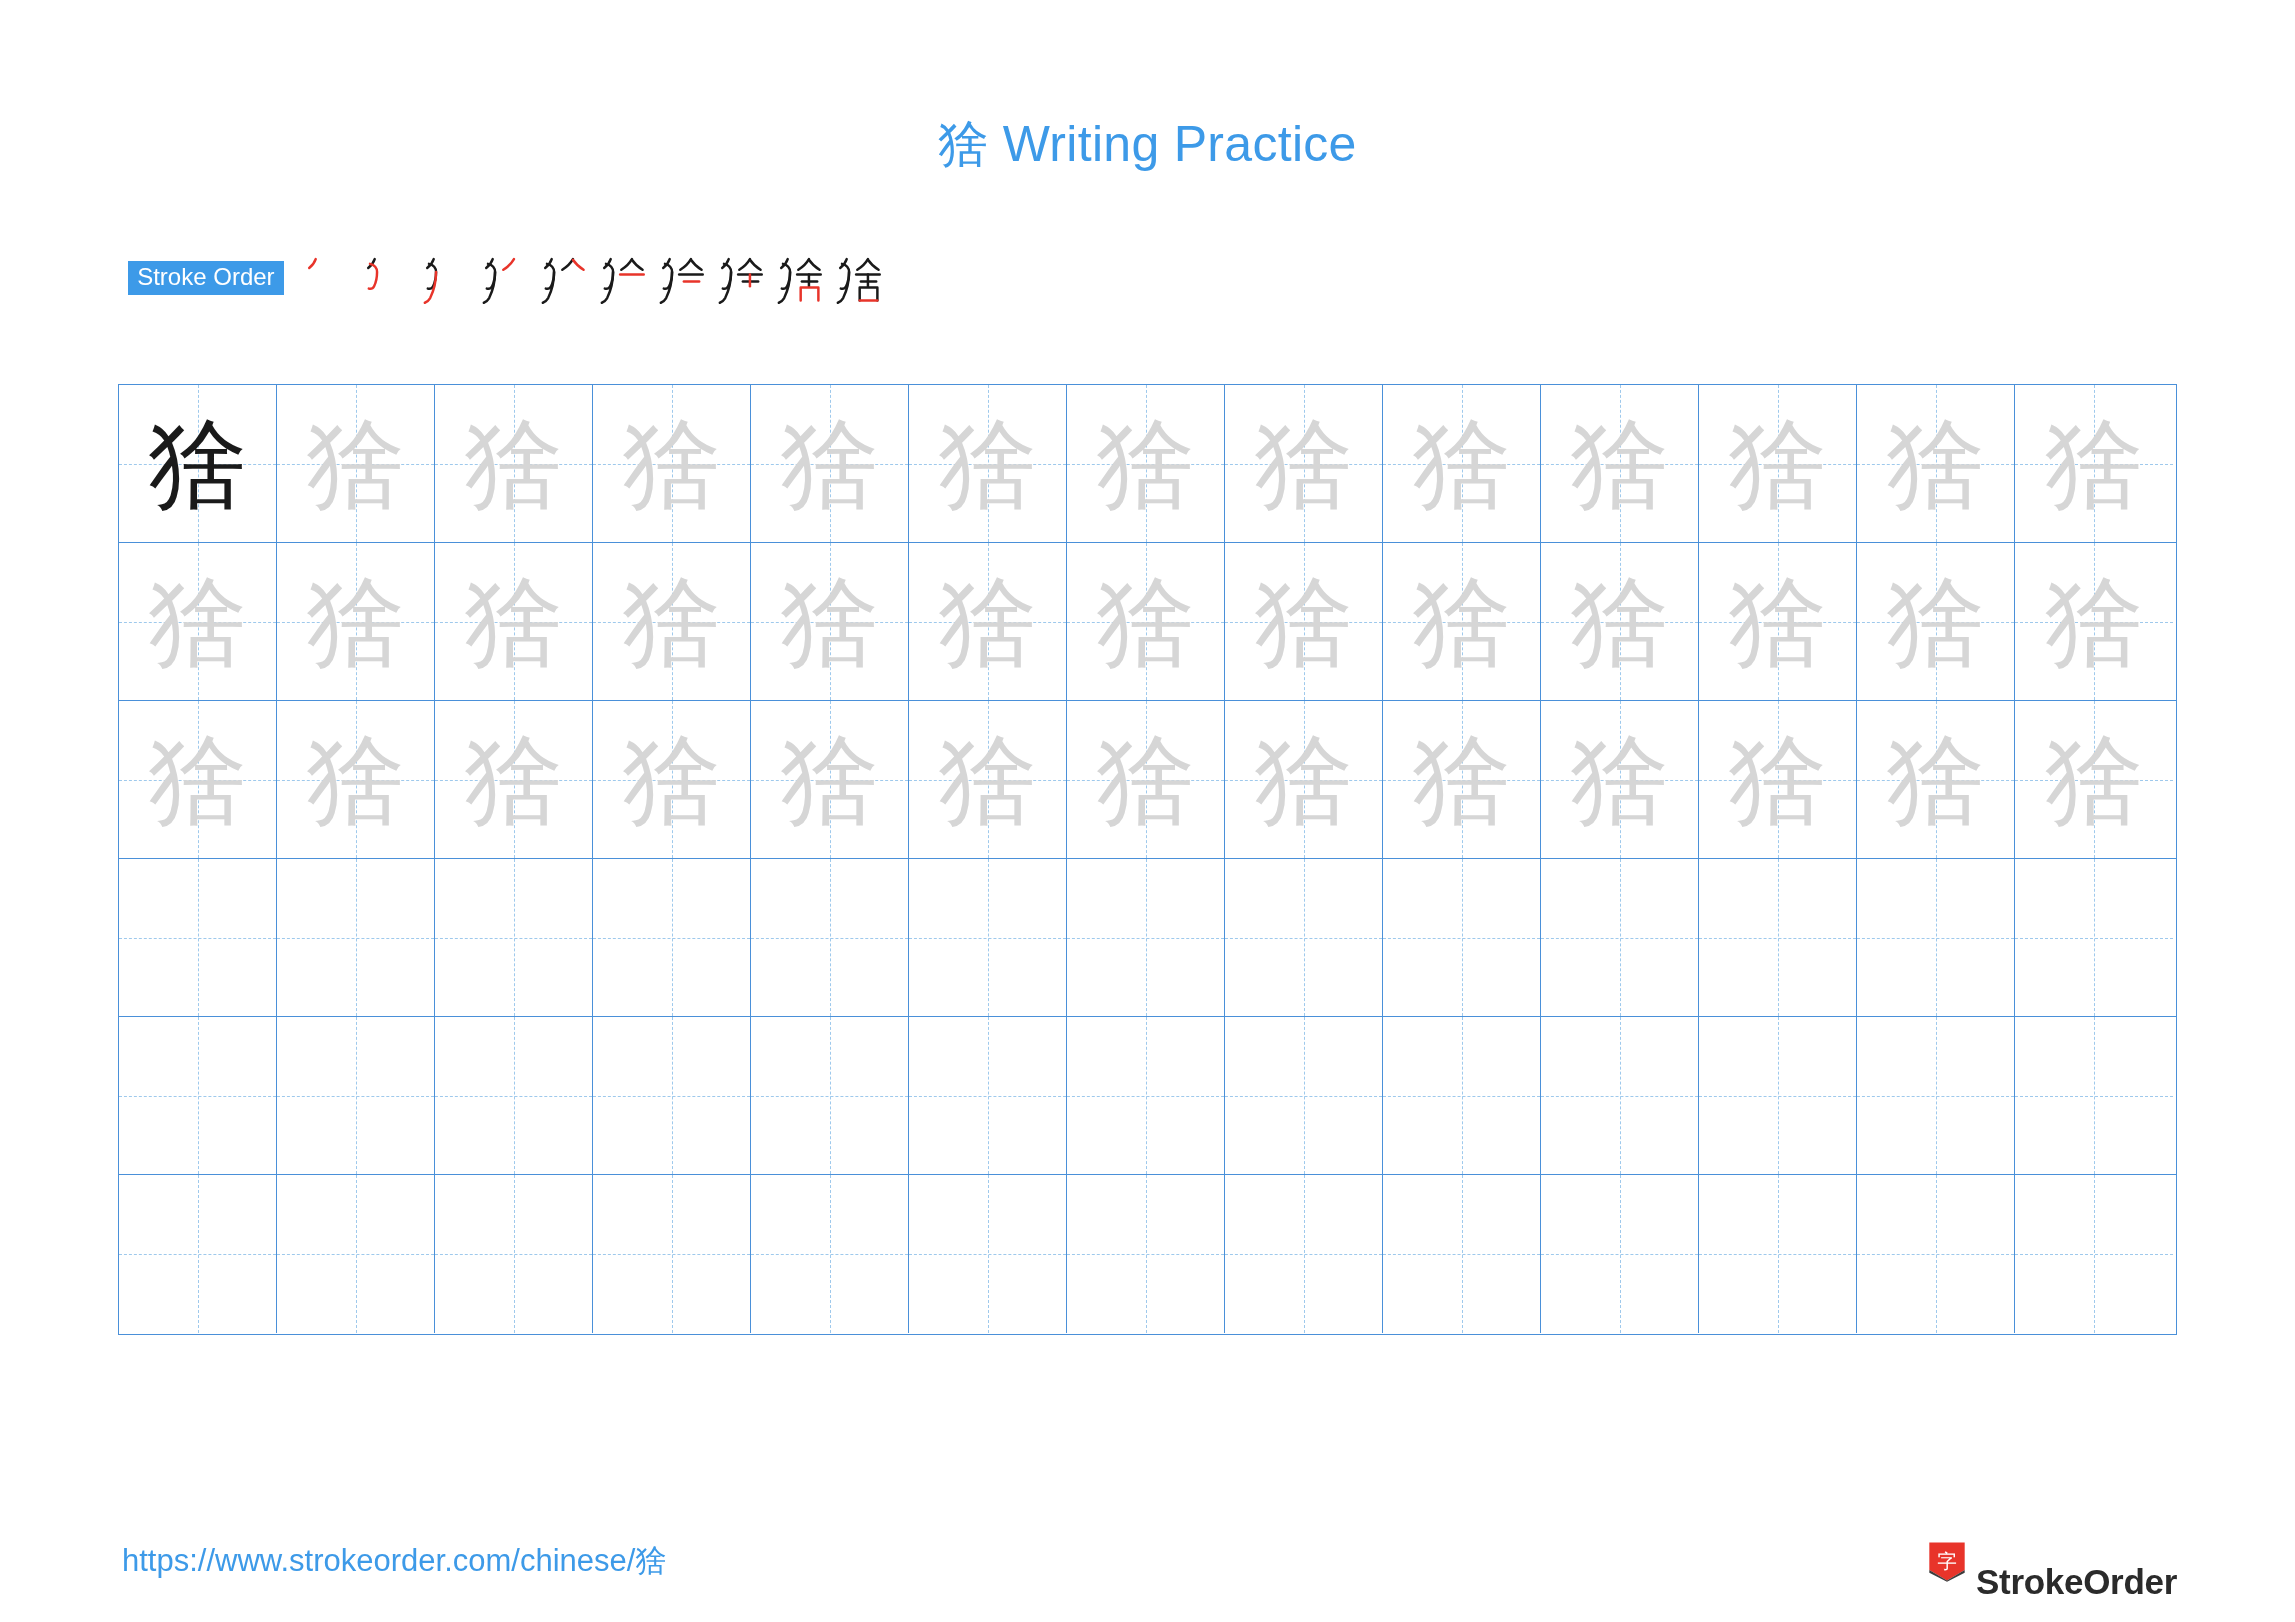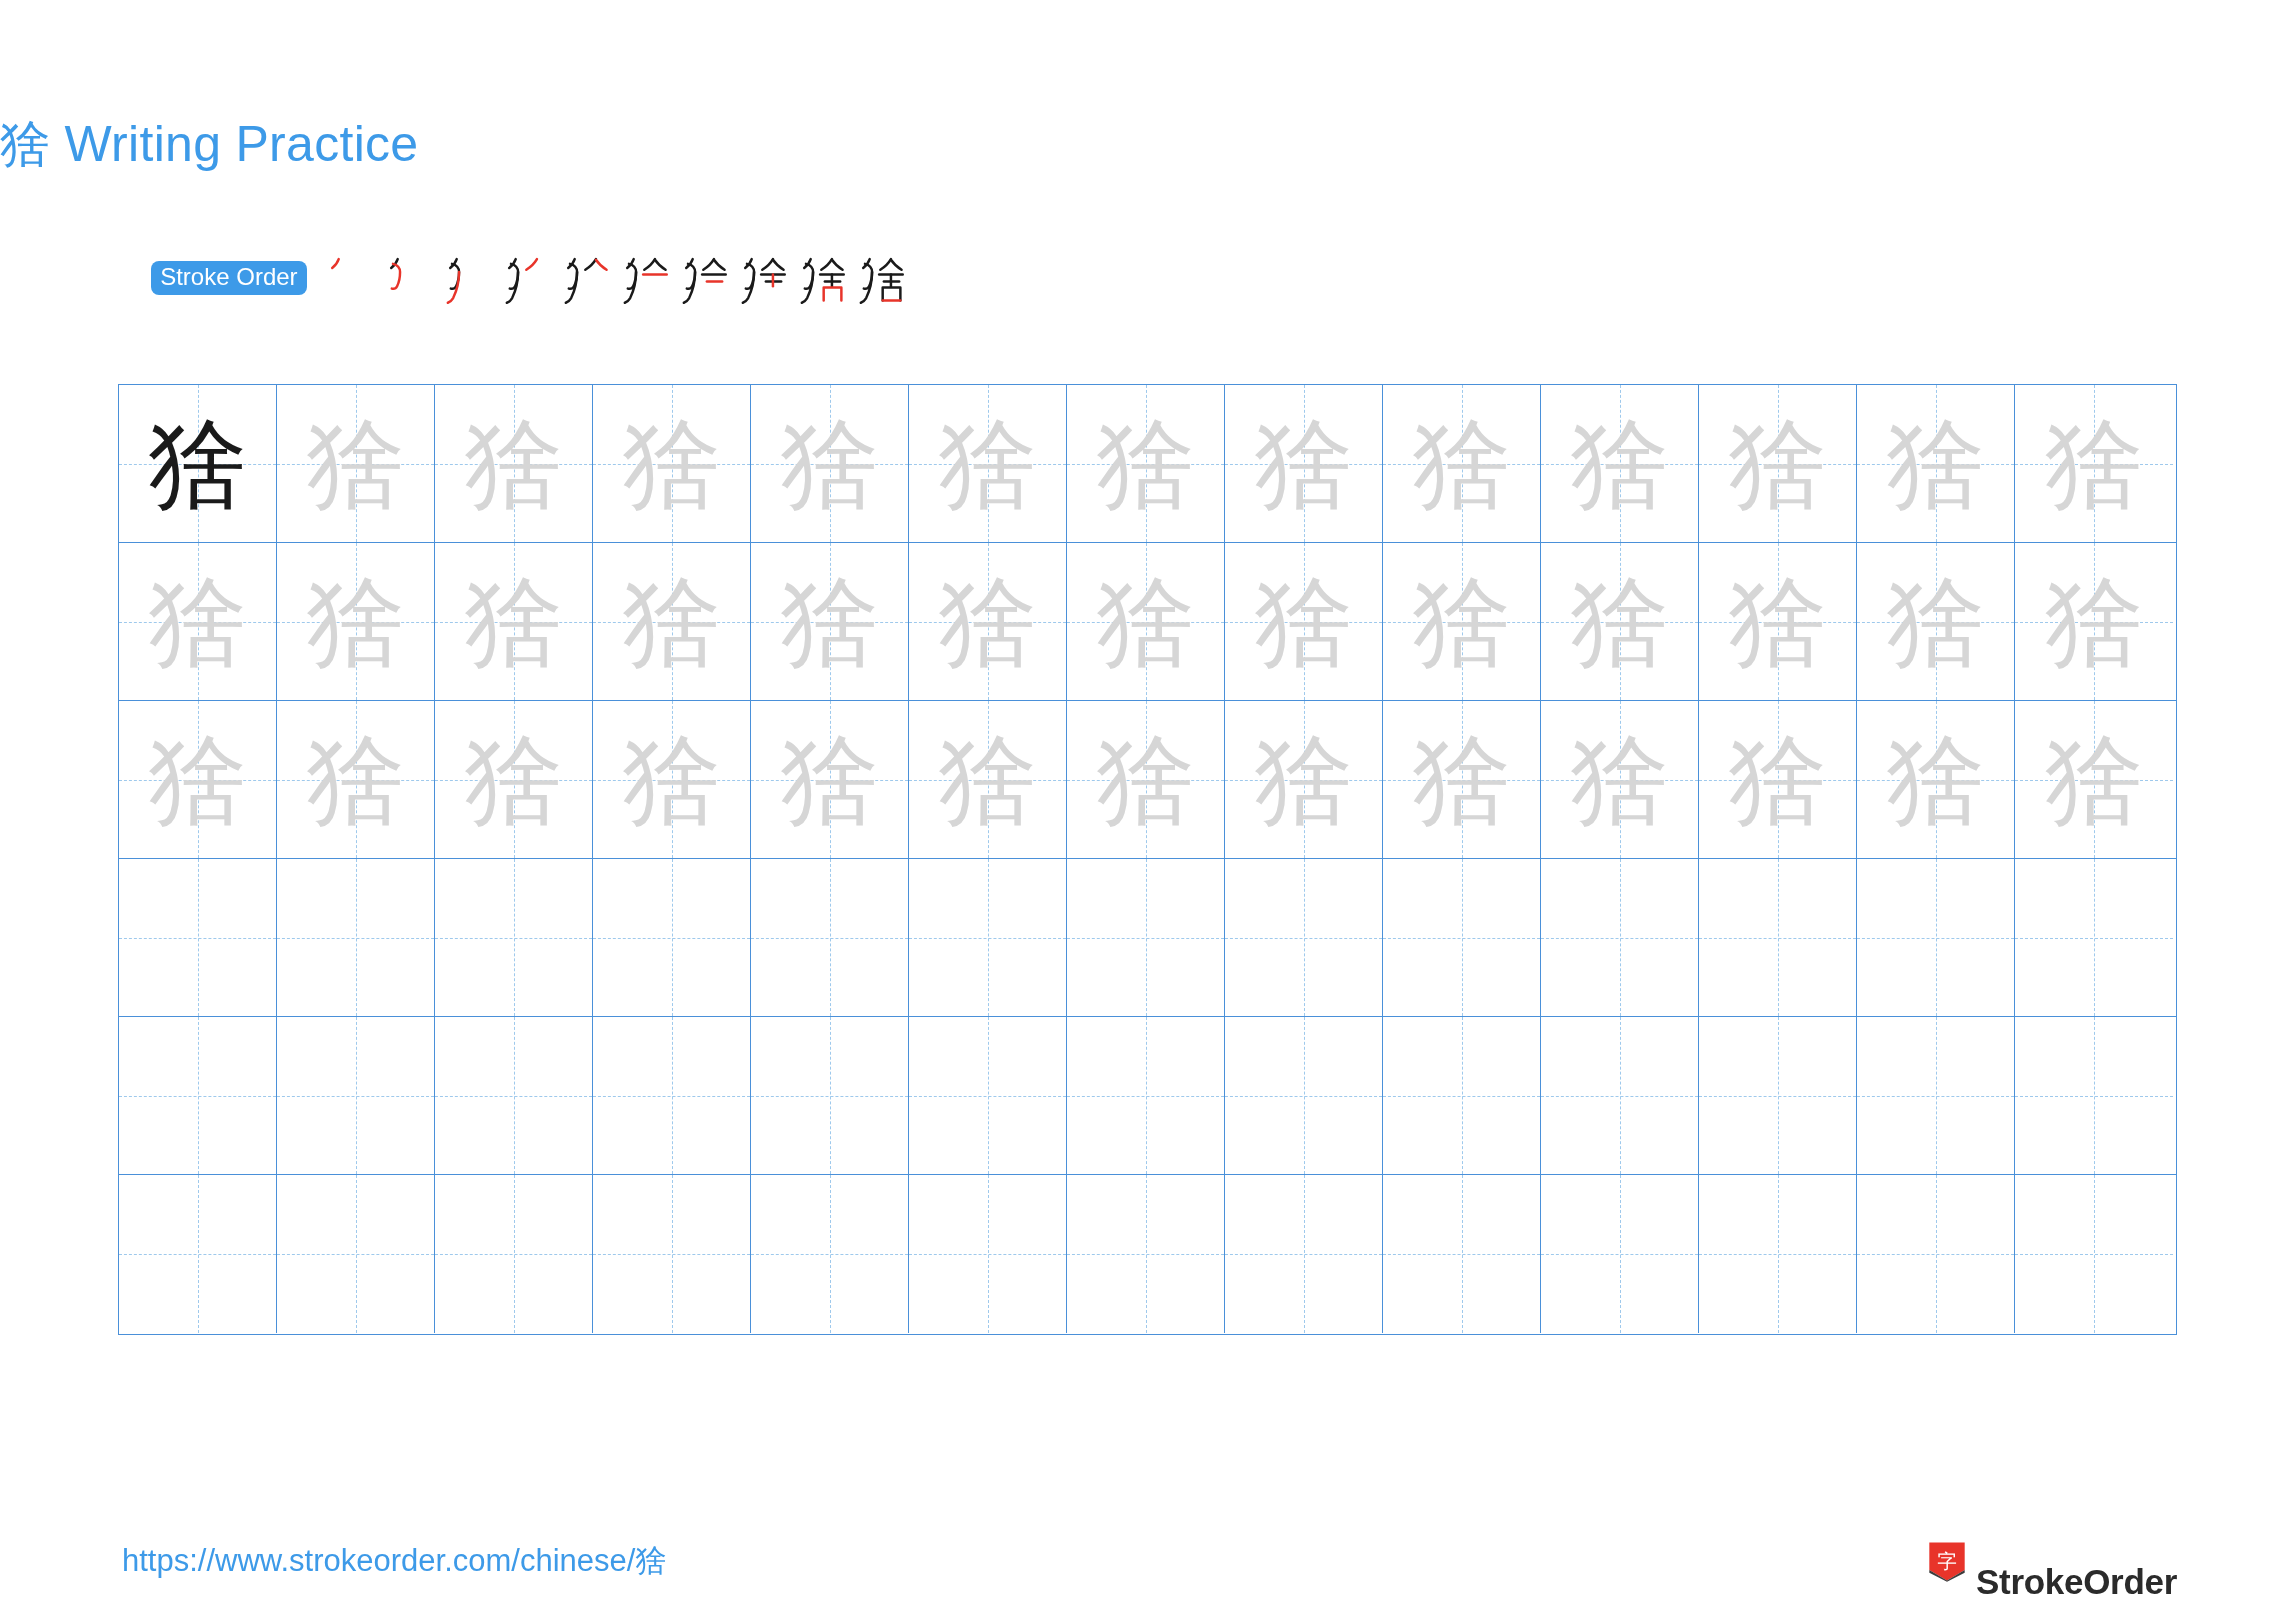--- a/index.html
+++ b/index.html
@@ -14,20 +14,21 @@
     font-family: "Liberation Sans", sans-serif;
     overflow: hidden;
   }
 
   
   .title {
     position: absolute;
     top: 111px;
     left: 0;
     width: 100%;
+    text-align: center;
     font-size: 50px;
     color: #3d9ae8;
     font-weight: 400;
     letter-spacing: 0.3px;
   }
   .title .han {
     font-family: "DejaVu Sans", sans-serif;
   }
 
   
@@ -37,24 +38,23 @@
     left: 128px;
     display: flex;
     align-items: center;
     height: 52px;
   }
   .stroke-order-badge {
     background: #3d9ae8;
     color: #ffffff;
     font-size: 24px;
     padding: 4.6px 9.2px 5.9px 9.2px;
-    border-radius: 8px;
+    border-radius: 0;
     line-height: 1;
     white-space: nowrap;
-    margin-left: 23px;
   }
   .stroke-steps {
     display: flex;
     align-items: flex-start;
     margin-left: 14.4px;
   }
   .stroke-step {
     width: 59px;
     height: 62px;
     position: relative;

